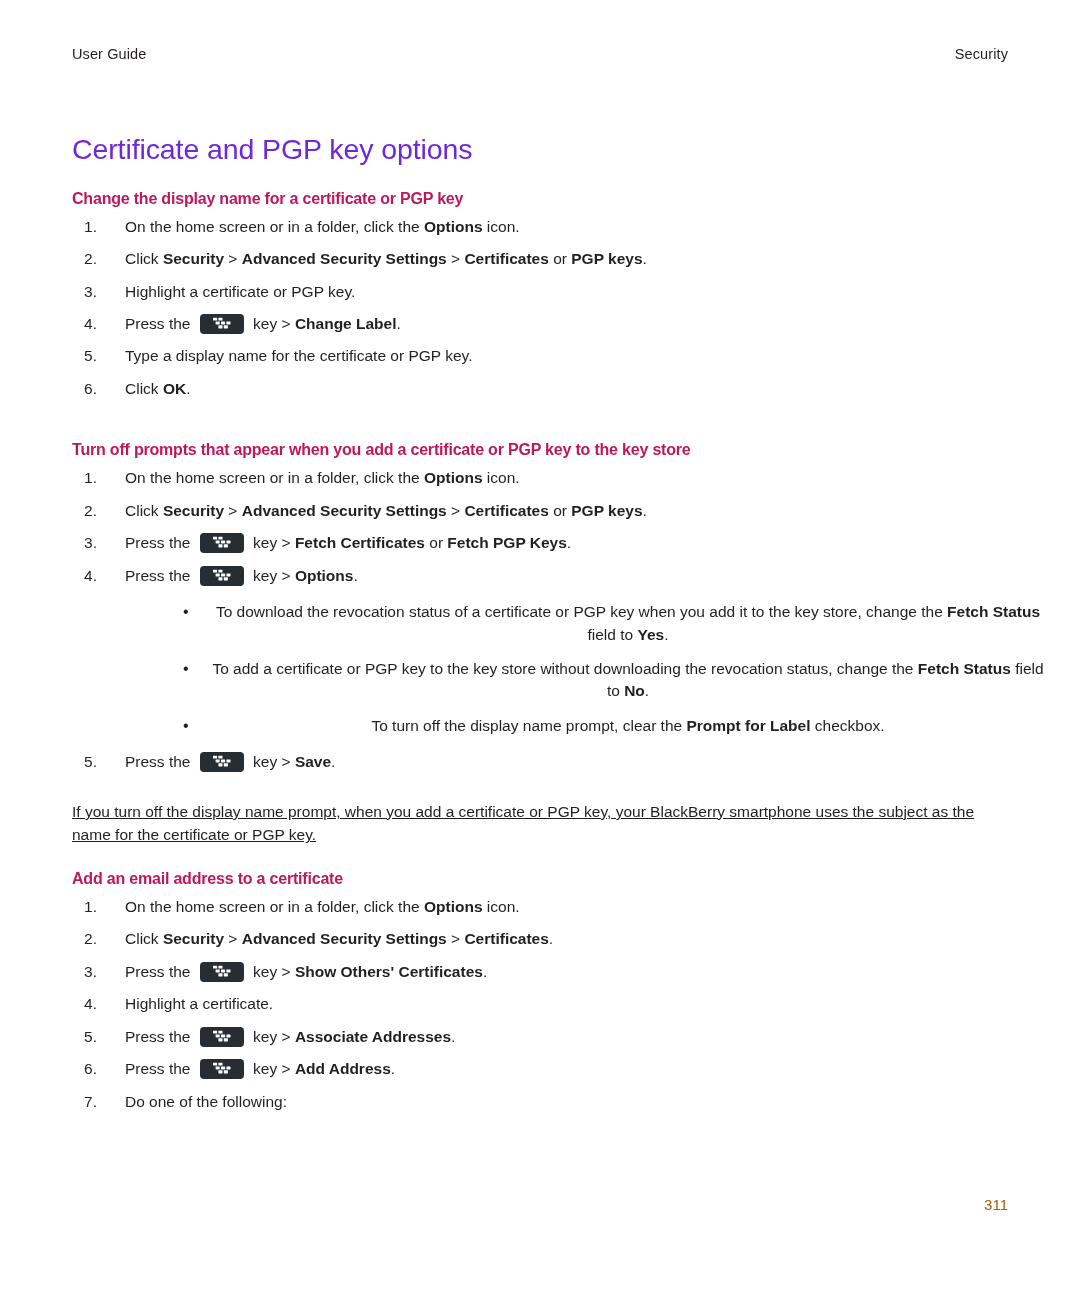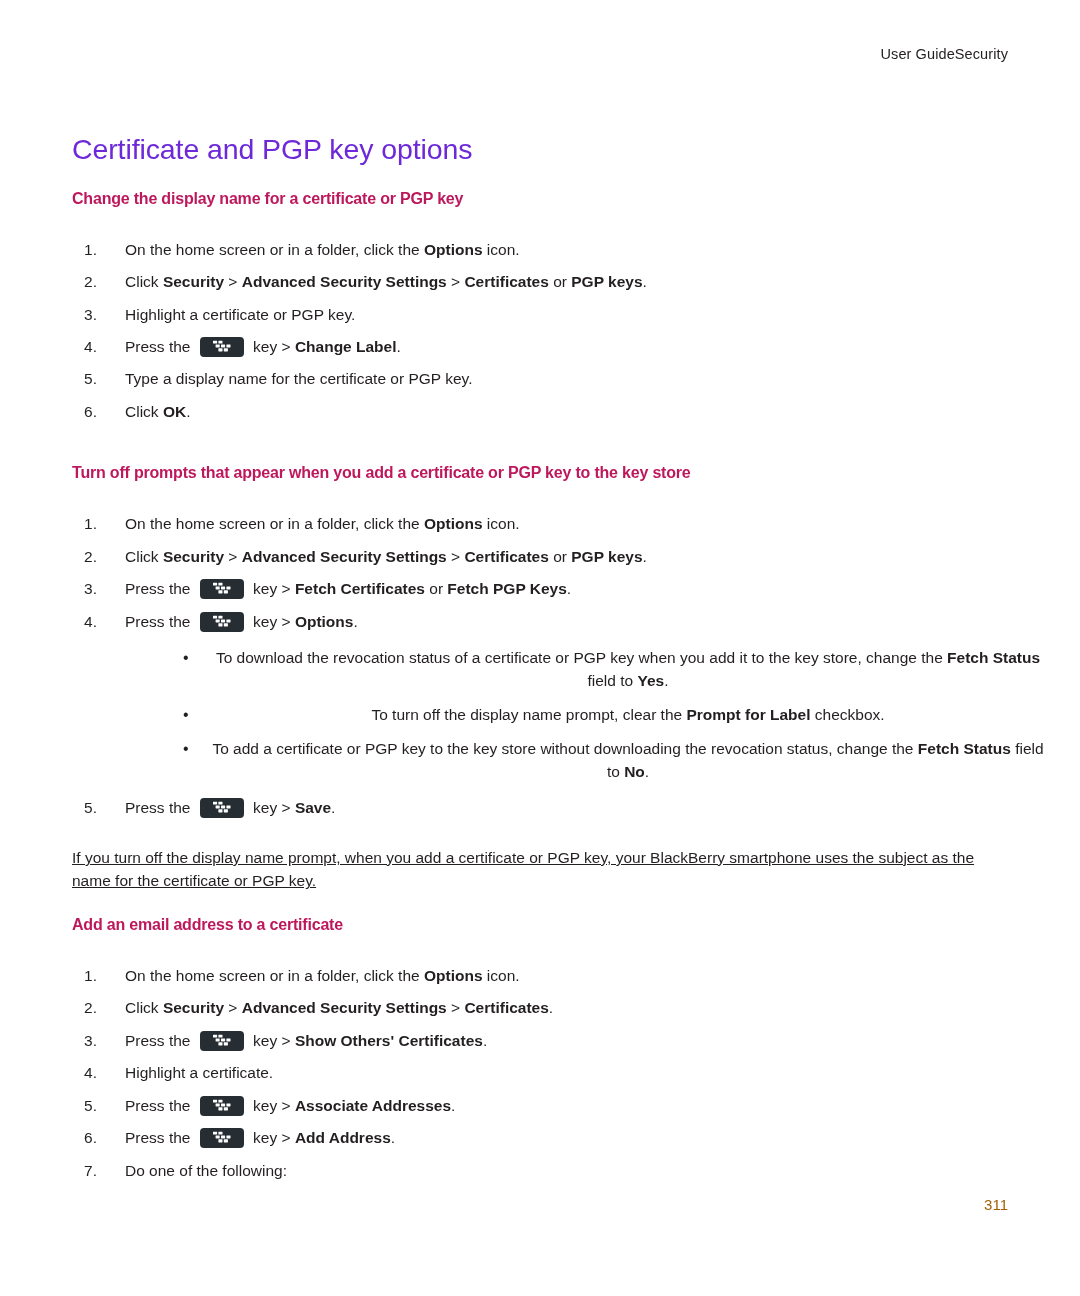--- a/index.html
+++ b/index.html
@@ -26,21 +26,21 @@
     box-sizing: border-box;
   }
 
   
   .runhead {
     position: absolute;
     top: 46px;
     left: 72px;
     right: 72px;
     display: flex;
-    justify-content: flex-end;
+    justify-content: space-between;
     align-items: baseline;
     font-size: 14.5px;
     letter-spacing: 0.1px;
     color: #231f20;
   }
   .runhead .left  { text-align: left; }
   .runhead .right { text-align: right; }
 
   
   .content {
@@ -67,21 +67,21 @@
     margin: 22px 0 0 0;
     padding: 0;
     letter-spacing: -0.2px;
     color: #be185d;
   }
   h2.section-title.wide { width: 940px; margin-top: 40px; }
 
   
   ol.steps {
     list-style: none;
-    margin: 29px 0 0 0;
+    margin: 6px 0 0 0;
     padding: 0;
     counter-reset: step;
   }
   ol.steps > li {
     position: relative;
     padding-left: 53px;
     margin: 0 0 10px 0;
     font-size: 15.5px;
     line-height: 1.45;
     min-height: 20px;
@@ -246,25 +246,25 @@
                 <rect x="6.4" y="7.8" width="4.1" height="3.1" rx="0.4"></rect>
                 <rect x="11.8" y="7.8" width="4.1" height="3.1" rx="0.4"></rect>
               </g>
             </svg></span><span> key &gt; </span><b>Options</b><span>.</span>
 
         <ul class="subbullets">
           <li>
             <span>To download the revocation status of a certificate or PGP key when you add it to the key store, change the </span><b>Fetch Status</b><span> field to </span><b>Yes</b><span>.</span>
           </li>
           <li>
+            <span>To add a certificate or PGP key to the key store without downloading the revocation status, change the </span><b>Fetch Status</b><span> field to </span><b>No</b><span>.</span>
+          </li>
+          <li>
             <span>To turn off the display name prompt, clear the </span><b>Prompt for Label</b><span> checkbox.</span>
           </li>
-          <li>
-            <span>To add a certificate or PGP key to the key store without downloading the revocation status, change the </span><b>Fetch Status</b><span> field to </span><b>No</b><span>.</span>
-          </li>
         </ul>
       </li>
       <li>
         <span>Press the </span><span class="bb-key"><svg width="20" height="13" viewBox="0 0 20 13" aria-hidden="true">
               <g fill="#ffffff">
                 <rect x="1" y="0" width="4.1" height="3.1" rx="0.4"></rect>
                 <rect x="6.4" y="0" width="4.1" height="3.1" rx="0.4"></rect>
                 <rect x="3.6" y="3.9" width="4.1" height="3.1" rx="0.4"></rect>
                 <rect x="9" y="3.9" width="4.1" height="3.1" rx="0.4"></rect>
                 <rect x="14.4" y="3.9" width="4.1" height="3.1" rx="0.4"></rect>

